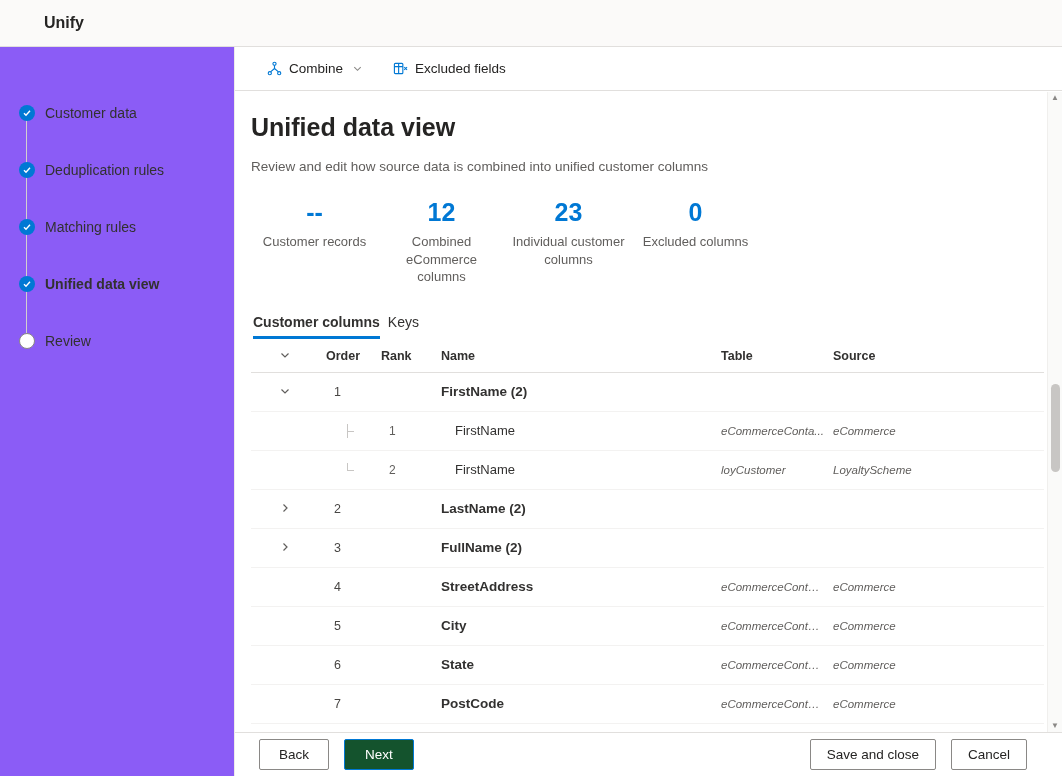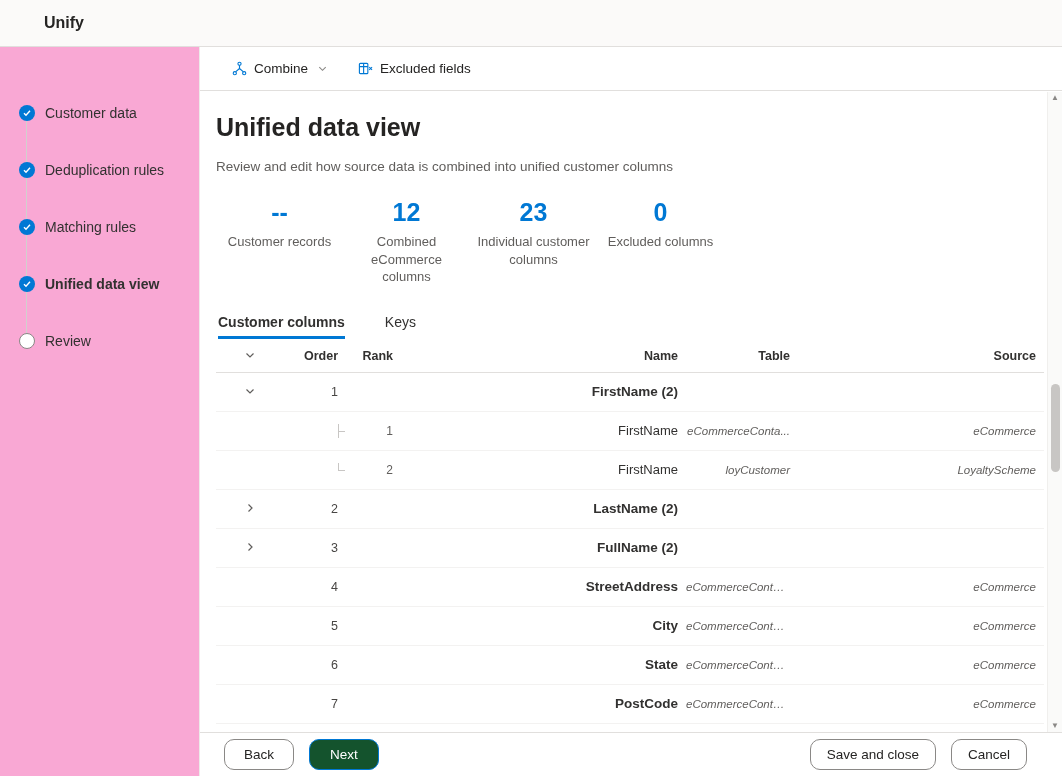--- a/index.html
+++ b/index.html
@@ -12,21 +12,21 @@
   .topbar {
     height:47px; background:#fbfaf9; border-bottom:1px solid #e1dfdd;
     display:flex; align-items:center; padding-left:24px;
   }
   .app-title { font-size:16px; font-weight:700; color:#252423;margin-left:20px; }
 
   
   .layout { display:flex; height:729px; }
 
   
-  .sidebar { width:200px; border-right:1px solid #edebe9; padding-top:37px; background:#f9a8d4; }
+  .sidebar { width:235px; border-right:1px solid #edebe9; padding-top:37px; background:#8b5cf6; }
   .steps { position:relative; }
   .steps::before {
     content:""; position:absolute; left:26px; top:36px; bottom:36px;
     width:1px; background:#d2d0ce;
   }
   .step { display:flex; align-items:center; height:57px; padding-left:19px; gap:10px; cursor:pointer; position:relative; }
   .step-circle {
     width:16px; height:16px; border-radius:50%; flex:0 0 16px;
     display:flex; align-items:center; justify-content:center; background:#fff; z-index:1;
   }
@@ -49,32 +49,32 @@
   .content { flex:1; padding:0 18px 0 16px; overflow:hidden; }
 
   .page-title { font-size:25px; font-weight:700; color:#252423; margin-top:22px; }
   .subtitle { font-size:13.5px; color:#605e5c; margin-top:17px; }
 
   .stats { display:flex; margin-top:24px; }
   .stat { width:127px; text-align:center; }
   .stat-value { font-size:25px; font-weight:600; color:#0078d4; }
   .stat-label { font-size:13px; color:#605e5c; margin-top:6px; line-height:1.35; padding:0 4px; }
 
-  .tabs { display:flex; gap:40px; margin-top:28px; padding-left:2px; }
+  .tabs { display:flex; gap:8px; margin-top:28px; padding-left:2px; }
   .tab { font-size:14px; color:#323130; padding-bottom:9px; position:relative; cursor:pointer; }
   .tab.active { font-weight:700; }
   .tab.active::after {
     content:""; position:absolute; left:0; right:0; bottom:0; height:2.5px; background:#0078d4;
   }
 
   
   .table { margin-top:2px; }
   .trow {
     display:grid; grid-template-columns:75px 55px 55px 285px 112px 1fr;
-    align-items:center; border-bottom:1px solid #f3f2f1; min-height:39px;text-align:right;
+    align-items:center; border-bottom:1px solid #f3f2f1; min-height:39px;
   }
   .trow.thead { min-height:32px; border-bottom:1px solid #e1dfdd; }
   .cell { padding-right:8px; overflow:hidden; white-space:nowrap; text-overflow:ellipsis; }
   .cell.expander { display:flex; justify-content:center; }
   .thead .cell { font-size:12.5px; font-weight:700; color:#323130; }
   .thead .cell.htable, .thead .cell.hsource { font-weight:600; }
   .cell.order { font-size:12.5px; color:#484644; padding-left:8px; }
   .cell.rank { font-size:12px; color:#605e5c; padding-left:8px; }
   .cell.name { font-size:13.5px; font-weight:700; color:#323130; padding-left:5px; }
   .trow.child .cell.name { font-weight:400; padding-left:19px; font-size:13px; }
@@ -98,21 +98,21 @@
 
   
   .footer {
     height:44px; border-top:1px solid #e1dfdd; background:#fff;
     display:flex; align-items:center; justify-content:space-between;
     padding:0 35px 0 24px;
   }
   .footer-left, .footer-right { display:flex; gap:15px; }
   .btn {
     height:31px; min-width:70px; padding:0 16px; font-size:13.5px;
-    font-family:inherit; background:#fff; border:1px solid #8a8886; border-radius:10px;
+    font-family:inherit; background:#fff; border:1px solid #8a8886; border-radius:2px;
     color:#252423; cursor:pointer;
   }
   .btn.primary { background:#14532d; border-color:#0078d4; color:#fff; }
 </style>
 </head>
 <body>
 
 <div class="topbar">
   <span class="app-title">Unify</span>
 </div>

